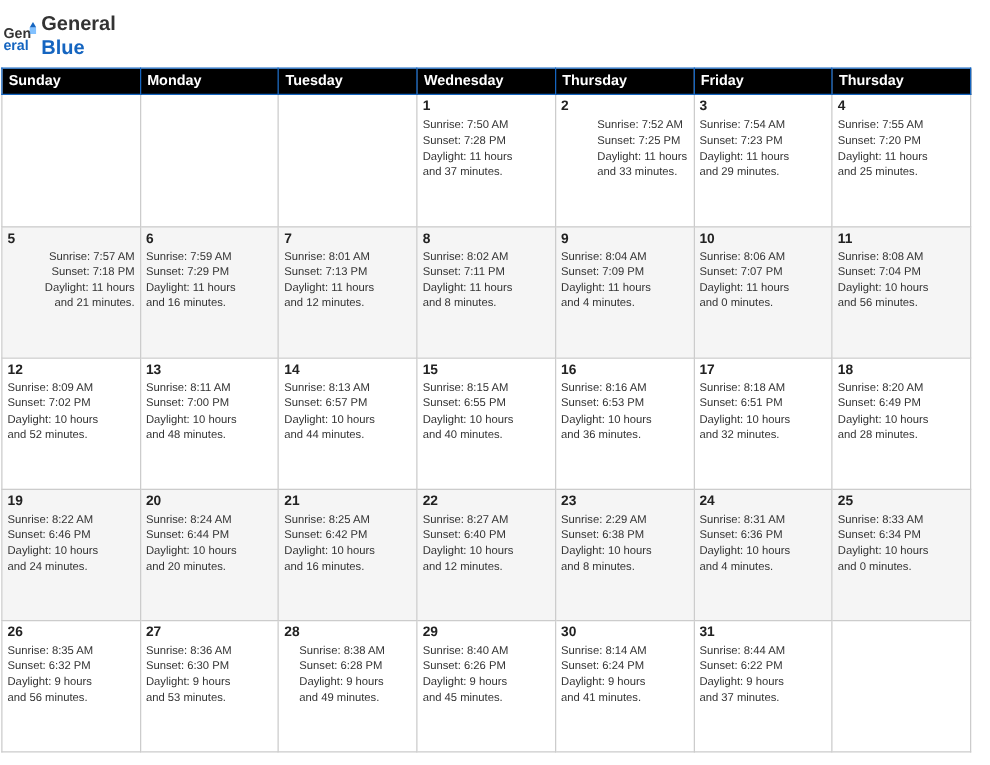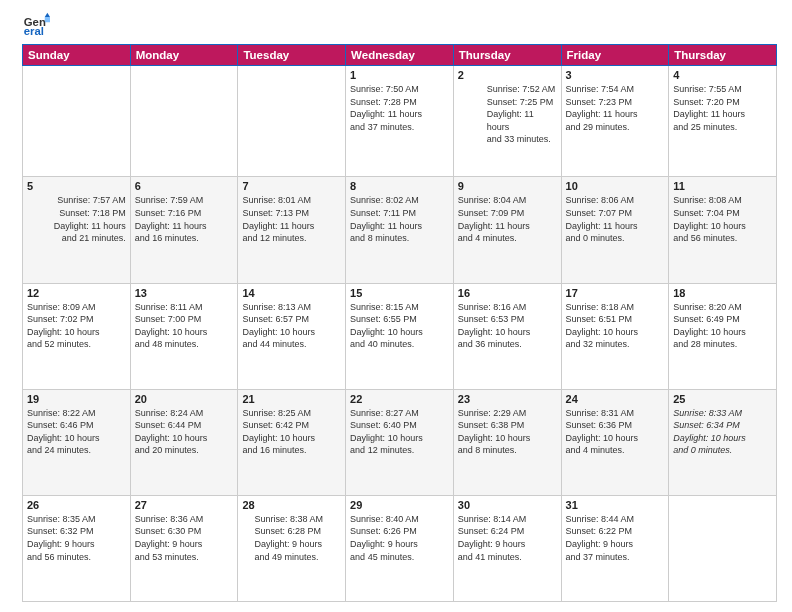--- a/index.html
+++ b/index.html
@@ -8,21 +8,21 @@
       background: #fff;
       width: 792px;
       height: 612px;
       overflow: hidden;
     }
     .page {
       width: 792px;
       height: 612px;
       display: flex;
       flex-direction: column;
-      padding: 10px 15px 10px 22px;
+      padding: 10px 15px 10px 1px;
     }
     .header {
       display: flex;
       align-items: flex-start;
       justify-content: space-between;
       margin-bottom: 6px;
     }
     .logo {
       display: flex;
       align-items: center;
@@ -45,21 +45,21 @@
       font-size: 14px;
       color: #444;
     }
     .calendar {
       flex: 1;
       border-collapse: collapse;
       width: 100%;
       table-layout: fixed;
     }
     .calendar th {
-      background: #be185d;
+      background: #000000;
       color: #fff;
       font-size: 11.5px;
       font-weight: bold;
       padding: 4px 5px;
       text-align: left;
       border: 1px solid #1565c0;
     }
     .calendar td {
       border: 1px solid #ccc;
       vertical-align: top;
@@ -95,20 +95,26 @@
 
 <div class="page">
   <div class="header">
     <div class="logo">
       <svg class="logo-icon" viewBox="0 0 32 32">
         <text x="2" y="18" font-size="13" font-weight="bold" fill="#333">Gen</text>
         <text x="2" y="29" font-size="13" font-weight="bold" fill="#1565c0">eral</text>
         <polygon points="26,8 32,8 29,3" fill="#1565c0"></polygon>
         <polygon points="26,8 32,8 32,14 26,14" fill="#4da6ff" opacity="0.7"></polygon>
       </svg>
+      <div>
+        <div style="display:flex;flex-direction:column;line-height:1.2">
+          <span style="font-size:16px;font-weight:bold;color:#333;">General</span>
+          <span style="font-size:16px;font-weight:bold;color:#1565c0;">Blue</span>
+        </div>
+      </div>
     </div>
     <div class="title-block">
       <div class="month-title"></div>
       <div class="location"></div>
     </div>
   </div>
 
   <table class="calendar">
     <thead>
       <tr>
@@ -159,21 +165,21 @@
           <td>
             <div class="day-num">5</div>
             <div class="day-info" style="white-space: pre-wrap; text-align: right;">Sunrise: 7:57 AM
 Sunset: 7:18 PM
 Daylight: 11 hours
 and 21 minutes.</div>
           </td>
           <td>
             <div class="day-num">6</div>
             <div class="day-info" style="white-space: pre-wrap;">Sunrise: 7:59 AM
-Sunset: 7:16 PM
+Sunset: 7:29 PM
 Daylight: 11 hours
 and 16 minutes.</div>
           </td>
           <td>
             <div class="day-num">7</div>
             <div class="day-info" style="white-space: pre-wrap;">Sunrise: 8:01 AM
 Sunset: 7:13 PM
 Daylight: 11 hours
 and 12 minutes.</div>
           </td>
@@ -295,21 +301,21 @@
           </td>
           <td>
             <div class="day-num">24</div>
             <div class="day-info" style="white-space: pre-wrap;">Sunrise: 8:31 AM
 Sunset: 6:36 PM
 Daylight: 10 hours
 and 4 minutes.</div>
           </td>
           <td>
             <div class="day-num">25</div>
-            <div class="day-info" style="white-space: pre-wrap; font-style: italic;">Sunrise: 8:33 AM
+            <div class="day-info" style="white-space: pre-wrap;">Sunrise: 8:33 AM
 Sunset: 6:34 PM
 Daylight: 10 hours
 and 0 minutes.</div>
           </td>
         </tr>
         <tr class="row-odd">
           <td>
             <div class="day-num">26</div>
             <div class="day-info" style="white-space: pre-wrap;">Sunrise: 8:35 AM
 Sunset: 6:32 PM

